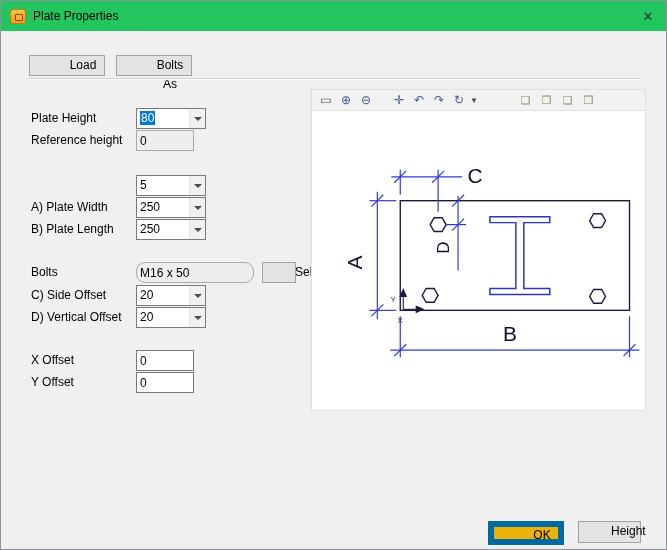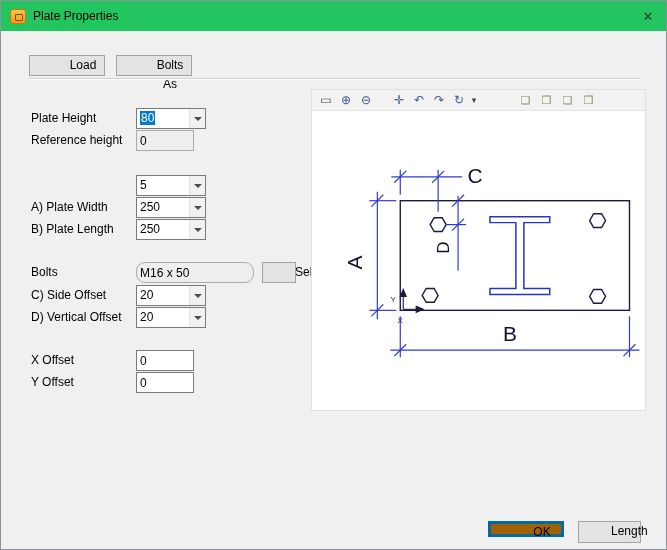--- a/index.html
+++ b/index.html
@@ -91,22 +91,22 @@
   .pv-btn.gap1 { margin-left: 13px; }
   .pv-btn.gap2 { margin-left: 36px; }
   .pv-btn.drop { width: 10px; font-size: 9px; color: #444; }
   .pv-canvas {
     position: absolute; top: 20px; left: 0; right: 0; bottom: 0;
     background: #ffffff; border-top: 1px solid #e3e3e3;
   }
   .pv-canvas svg { width: 100%; height: 100%; display: block; }
   
   #btn-ok {
-    left: 487px; top: 490px; width: 76px; height: 16px;
-    background: #a16207; border: 3px solid #0369a1; line-height: 17px;
+    left: 487px; top: 490px; width: 76px; height: 24px;
+    background: #eab308; border: 6px solid #0369a1; line-height: 17px;
   }
   #btn-cancel { left: 577px; top: 490px; width: 63px; height: 22px; line-height: 19px; }
 </style>
 </head>
 <body>
 
 <div class="window">
 
   <div class="titlebar">
     <div class="app-icon"></div>
@@ -238,16 +238,16 @@
             <line x1="91" y1="199" x2="106" y2="199"></line>
             <polygon points="104,196 111,199 104,202"></polygon>
           </g>
           <text x="81" y="192" font-size="8" fill="#1a1a40" text-anchor="middle">Y</text>
           <text x="88" y="213" font-size="8" fill="#1a1a40" text-anchor="middle">X</text>
         </svg>
       </div>
     </div>
 
     <div class="btn" id="btn-ok">OK</div>
-    <div class="btn" id="btn-cancel">Length</div>
+    <div class="btn" id="btn-cancel">Height</div>
 
   </div>
 </div>
 
 </body></html>

